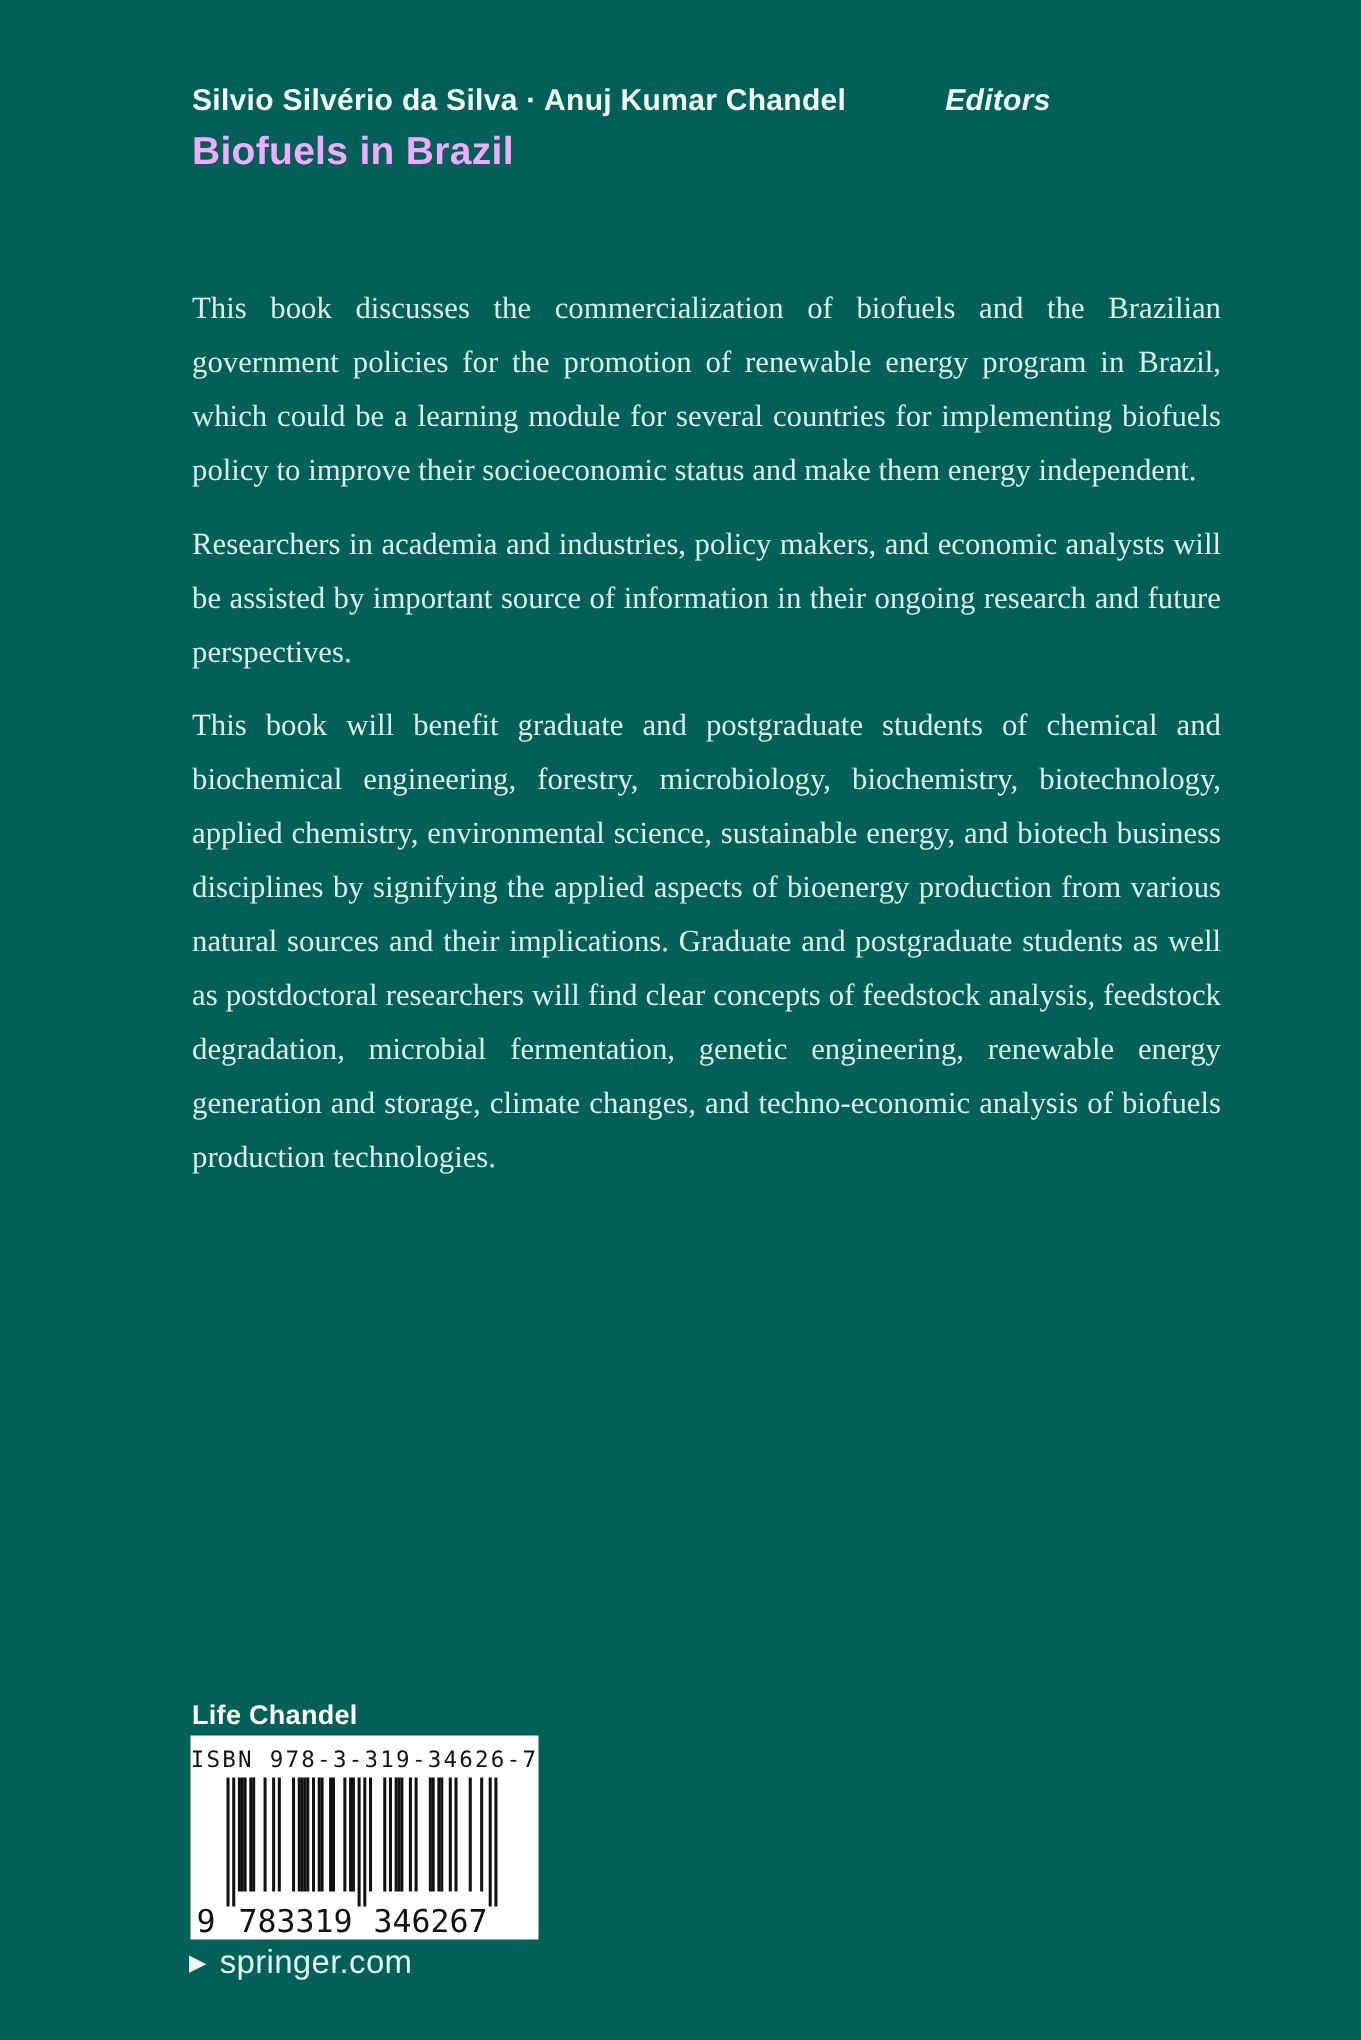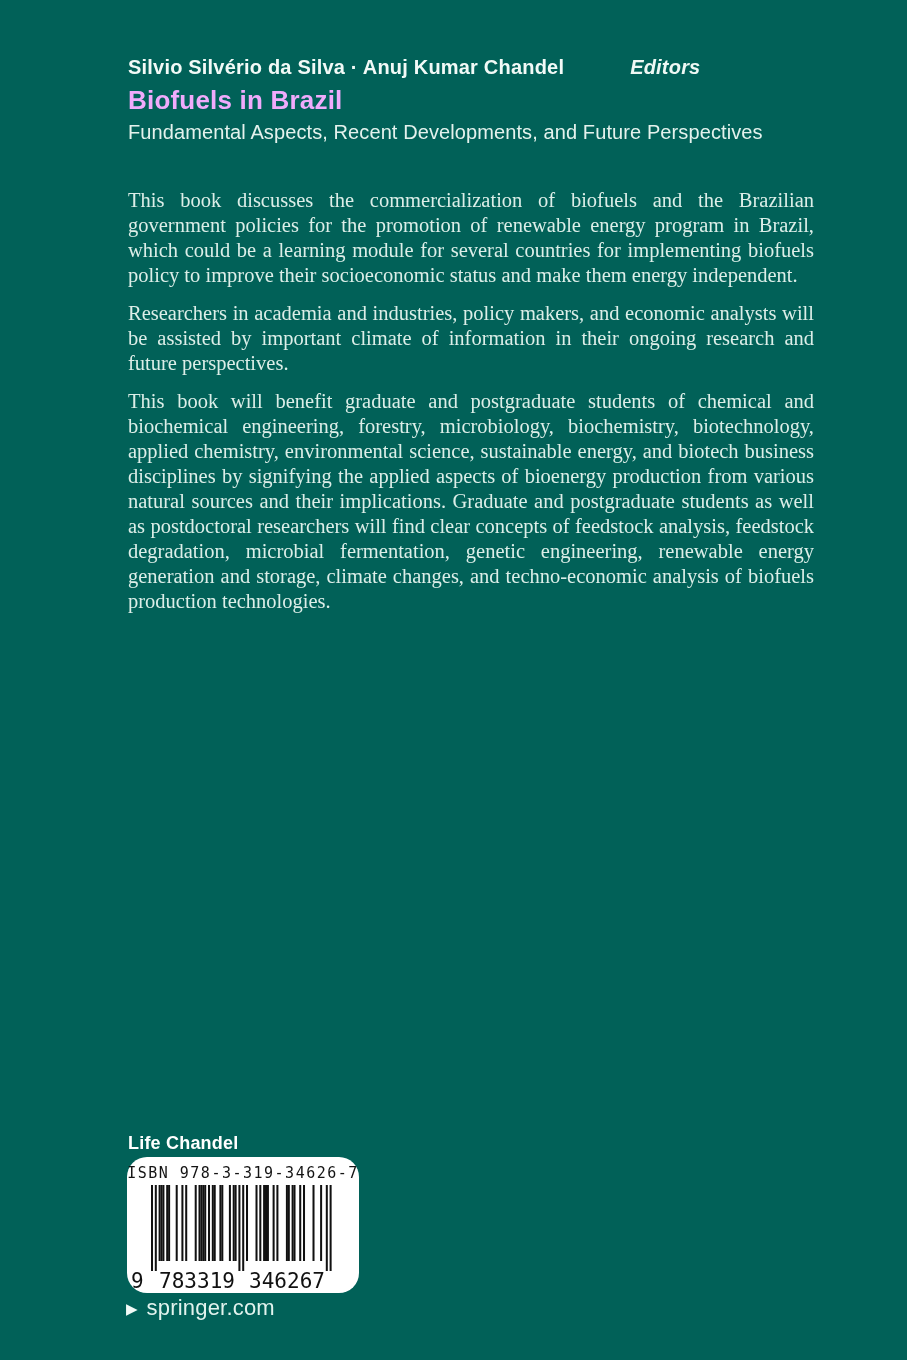--- a/index.html
+++ b/index.html
@@ -22,32 +22,32 @@
   .book-title{
     margin:6px 0 0 0;color:#f0abfc;font-size:26px;font-weight:700;letter-spacing:.2px;
   }
   .book-subtitle{
     margin-top:5px;color:#e4f2ed;font-size:20px;font-weight:500;letter-spacing:.1px;
   }
   
   .blurb{
     position:absolute;left:128px;top:188px;width:686px;
     font-family:"Liberation Serif",serif;
-    color:#dceee8;font-size:20.5px;line-height:25px;
+    color:#dceee8;font-size:20.5px;line-height:36px;
     text-align:justify;
   }
   .blurb p{margin:0 0 13px 0;}
   
   .series-label{
     position:absolute;left:128px;top:1133px;
     color:#ffffff;font-size:18px;font-weight:700;letter-spacing:.2px;
   }
   .barcode-box{
     position:absolute;left:127px;top:1157px;width:232px;height:136px;
-    background:#ffffff;box-sizing:border-box;border-radius:20px;
+    background:#ffffff;box-sizing:border-box;
   }
   .isbn-line{
     padding-top:7px;text-align:center;
     font-family:"DejaVu Sans Mono",monospace;
     font-size:15px;letter-spacing:1.5px;color:#141414;white-space:nowrap;
   }
   .barcode-box svg{display:block;margin-top:1px;}
   .barcode-box svg rect{fill:#111111;}
   .ean-digit{
     font-family:"DejaVu Sans Mono",monospace;
@@ -64,26 +64,25 @@
 <body>
 
 <div class="cover">
 
   <div class="header">
     <div class="editors-line">
       <span>Silvio Silvério da Silva · Anuj Kumar Chandel</span>
       <span class="editors-label">Editors</span>
     </div>
     <div class="book-title">Biofuels in Brazil</div>
-    <div class="book-subtitle">Fundamental Aspects, Recent Developments, and Future Perspectives</div>
   </div>
 
   <div class="blurb">
     <p>This book discusses the commercialization of biofuels and the Brazilian government policies for the promotion of renewable energy program in Brazil, which could be a learning module for several countries for implementing biofuels policy to improve their socioeconomic status and make them energy independent.</p>
-    <p>Researchers in academia and industries, policy makers, and economic analysts will be assisted by important climate of information in their ongoing research and future perspectives.</p>
+    <p>Researchers in academia and industries, policy makers, and economic analysts will be assisted by important source of information in their ongoing research and future perspectives.</p>
     <p>This book will benefit graduate and postgraduate students of chemical and biochemical engineering, forestry, microbiology, biochemistry, biotechnology, applied chemistry, environmental science, sustainable energy, and biotech business disciplines by signifying the applied aspects of bioenergy production from various natural sources and their implications. Graduate and postgraduate students as well as postdoctoral researchers will find clear concepts of feedstock analysis, feedstock degradation, microbial fermentation, genetic engineering, renewable energy generation and storage, climate changes, and techno-economic analysis of biofuels production technologies.</p>
   </div>
 
   <div class="series-label">Life Chandel</div>
 
   <div class="barcode-box">
     <div class="isbn-line">ISBN 978-3-319-34626-7</div>
     <svg width="232" height="108" viewBox="0 0 232 108">
       <g id="bars">
           <rect x="24.00" y="2" width="2.02" height="86"></rect>

